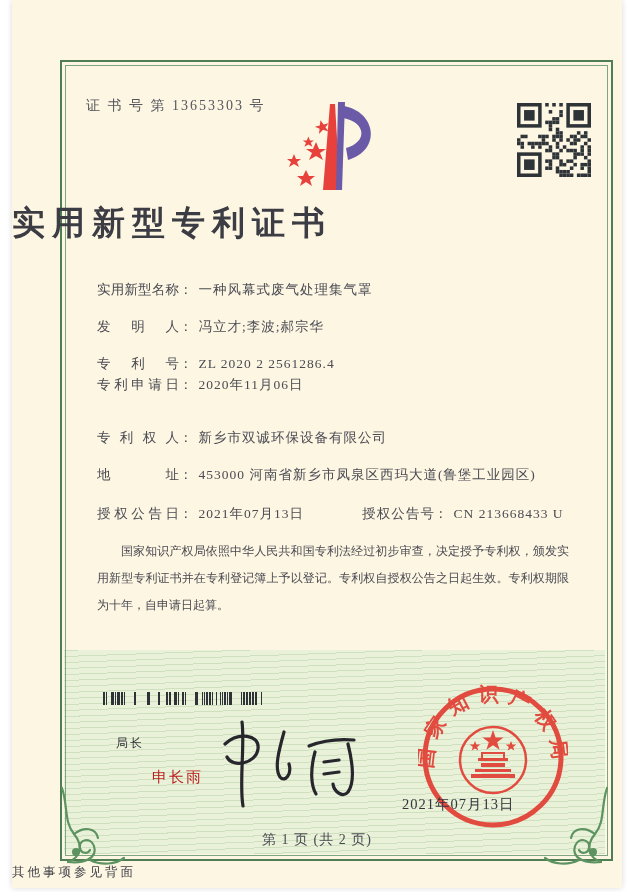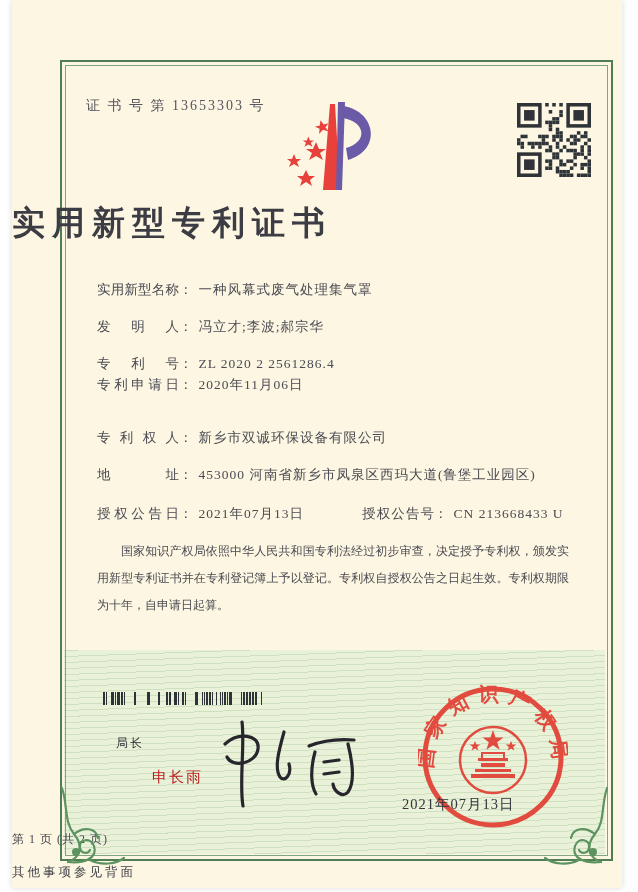--- a/index.html
+++ b/index.html
@@ -21,21 +21,21 @@
   .fvalue{letter-spacing:1px;}
   .flabel.second{width:72px;margin-left:58px;}
   #paragraphs{left:85px;top:538px;width:472px;font-size:12px;line-height:27px;color:#4a4a52;text-align:justify;}
   #paragraphs p{margin:0;text-indent:2em;}
   #barcode-wrap{left:88px;top:692px;width:164px;height:13px;}
   #signer-title{left:104px;top:735px;font-size:12px;letter-spacing:2px;color:#2e2e34;font-family:"Liberation Sans","DejaVu Sans",sans-serif;}
   #signer-name{left:104px;top:768px;font-size:15px;letter-spacing:2px;color:#b91c1c;font-family:Liberation Sans, sans-serif;margin-left:36px;}
   #signature{left:200px;top:712px;}
   #seal{left:406px;top:682px;}
   #seal-date{left:390px;top:795px;font-size:14.5px;letter-spacing:1px;color:#35353d;z-index:5;}
-  #page-info{left:0;top:831px;width:100%;text-align:left;font-size:12px;color:#4a4a52;letter-spacing:1px;}
+  #page-info{left:0;top:831px;width:100%;text-align:center;font-size:14px;color:#4a4a52;letter-spacing:1px;}
   #back-note{left:0;top:864px;width:100%;text-align:left;font-size:12.5px;letter-spacing:3px;color:#3f3f47;}
   .ornament{z-index:4;}
 </style>
 </head>
 <body>
 
 <div id="page">
   <div id="paper">
 
     <div id="green-panel" class="abs"></div>

